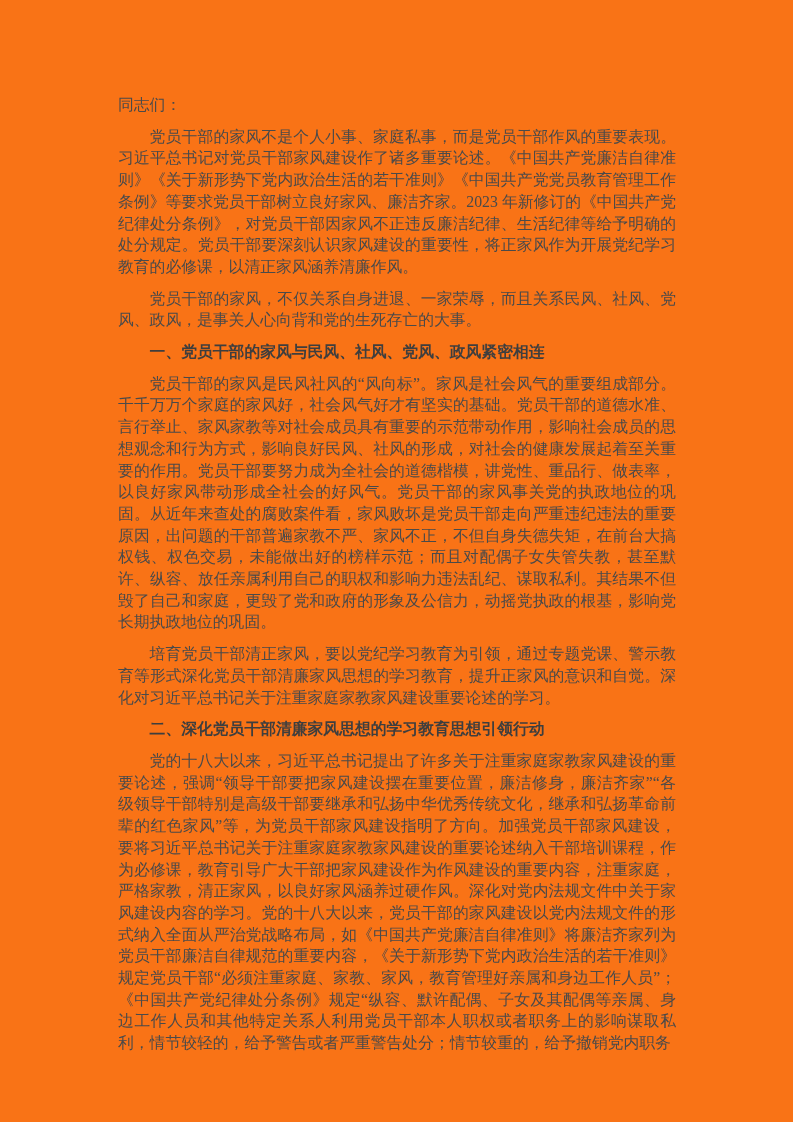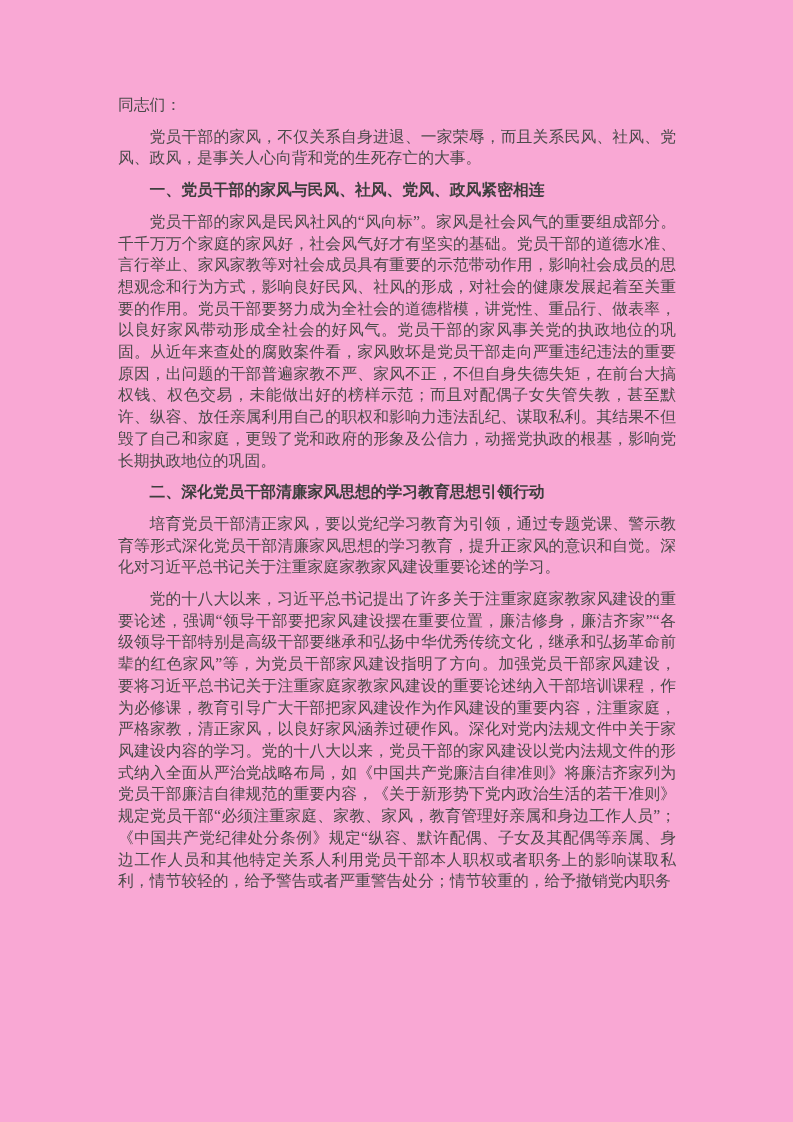--- a/index.html
+++ b/index.html
@@ -4,21 +4,21 @@
 <style>
   html, body {
     margin: 0;
     padding: 0;
     background: #ffffff;
   }
   .page {
     position: relative;
     width: 793px;
     height: 1122px;
-    background: #f9a8d4;
+    background: #f97316;
     overflow: hidden;
     font-family: "Liberation Serif", "DejaVu Serif", serif;
   }
   .content {
     position: absolute;
     left: 118px;
     top: 94px;
     width: 558px;
     color: #4a4a4a;
     font-size: 15.8px;
@@ -41,20 +41,21 @@
     font-weight: bold;
     color: #3e3e3e;
   }
 </style>
 </head>
 <body>
 
 <div class="page">
   <div class="content">
     <p class="block salutation">同志们：</p>
+    <p class="block para">党员干部的家风不是个人小事、家庭私事，而是党员干部作风的重要表现。习近平总书记对党员干部家风建设作了诸多重要论述。《中国共产党廉洁自律准则》《关于新形势下党内政治生活的若干准则》《中国共产党党员教育管理工作条例》等要求党员干部树立良好家风、廉洁齐家。2023 年新修订的《中国共产党纪律处分条例》，对党员干部因家风不正违反廉洁纪律、生活纪律等给予明确的处分规定。党员干部要深刻认识家风建设的重要性，将正家风作为开展党纪学习教育的必修课，以清正家风涵养清廉作风。</p>
     <p class="block para">党员干部的家风，不仅关系自身进退、一家荣辱，而且关系民风、社风、党风、政风，是事关人心向背和党的生死存亡的大事。</p>
     <p class="block heading">一、党员干部的家风与民风、社风、党风、政风紧密相连</p>
     <p class="block para">党员干部的家风是民风社风的“风向标”。家风是社会风气的重要组成部分。千千万万个家庭的家风好，社会风气好才有坚实的基础。党员干部的道德水准、言行举止、家风家教等对社会成员具有重要的示范带动作用，影响社会成员的思想观念和行为方式，影响良好民风、社风的形成，对社会的健康发展起着至关重要的作用。党员干部要努力成为全社会的道德楷模，讲党性、重品行、做表率，以良好家风带动形成全社会的好风气。党员干部的家风事关党的执政地位的巩固。从近年来查处的腐败案件看，家风败坏是党员干部走向严重违纪违法的重要原因，出问题的干部普遍家教不严、家风不正，不但自身失德失矩，在前台大搞权钱、权色交易，未能做出好的榜样示范；而且对配偶子女失管失教，甚至默许、纵容、放任亲属利用自己的职权和影响力违法乱纪、谋取私利。其结果不但毁了自己和家庭，更毁了党和政府的形象及公信力，动摇党执政的根基，影响党长期执政地位的巩固。</p>
+    <p class="block para">培育党员干部清正家风，要以党纪学习教育为引领，通过专题党课、警示教育等形式深化党员干部清廉家风思想的学习教育，提升正家风的意识和自觉。深化对习近平总书记关于注重家庭家教家风建设重要论述的学习。</p>
     <p class="block heading">二、深化党员干部清廉家风思想的学习教育思想引领行动</p>
-    <p class="block para">培育党员干部清正家风，要以党纪学习教育为引领，通过专题党课、警示教育等形式深化党员干部清廉家风思想的学习教育，提升正家风的意识和自觉。深化对习近平总书记关于注重家庭家教家风建设重要论述的学习。</p>
     <p class="block para">党的十八大以来，习近平总书记提出了许多关于注重家庭家教家风建设的重要论述，强调“领导干部要把家风建设摆在重要位置，廉洁修身，廉洁齐家”“各级领导干部特别是高级干部要继承和弘扬中华优秀传统文化，继承和弘扬革命前辈的红色家风”等，为党员干部家风建设指明了方向。加强党员干部家风建设，要将习近平总书记关于注重家庭家教家风建设的重要论述纳入干部培训课程，作为必修课，教育引导广大干部把家风建设作为作风建设的重要内容，注重家庭，严格家教，清正家风，以良好家风涵养过硬作风。深化对党内法规文件中关于家风建设内容的学习。党的十八大以来，党员干部的家风建设以党内法规文件的形式纳入全面从严治党战略布局，如《中国共产党廉洁自律准则》将廉洁齐家列为党员干部廉洁自律规范的重要内容，《关于新形势下党内政治生活的若干准则》规定党员干部“必须注重家庭、家教、家风，教育管理好亲属和身边工作人员”；《中国共产党纪律处分条例》规定“纵容、默许配偶、子女及其配偶等亲属、身边工作人员和其他特定关系人利用党员干部本人职权或者职务上的影响谋取私利，情节较轻的，给予警告或者严重警告处分；情节较重的，给予撤销党内职务</p>
   </div>
 </div>
 
 </body></html>

